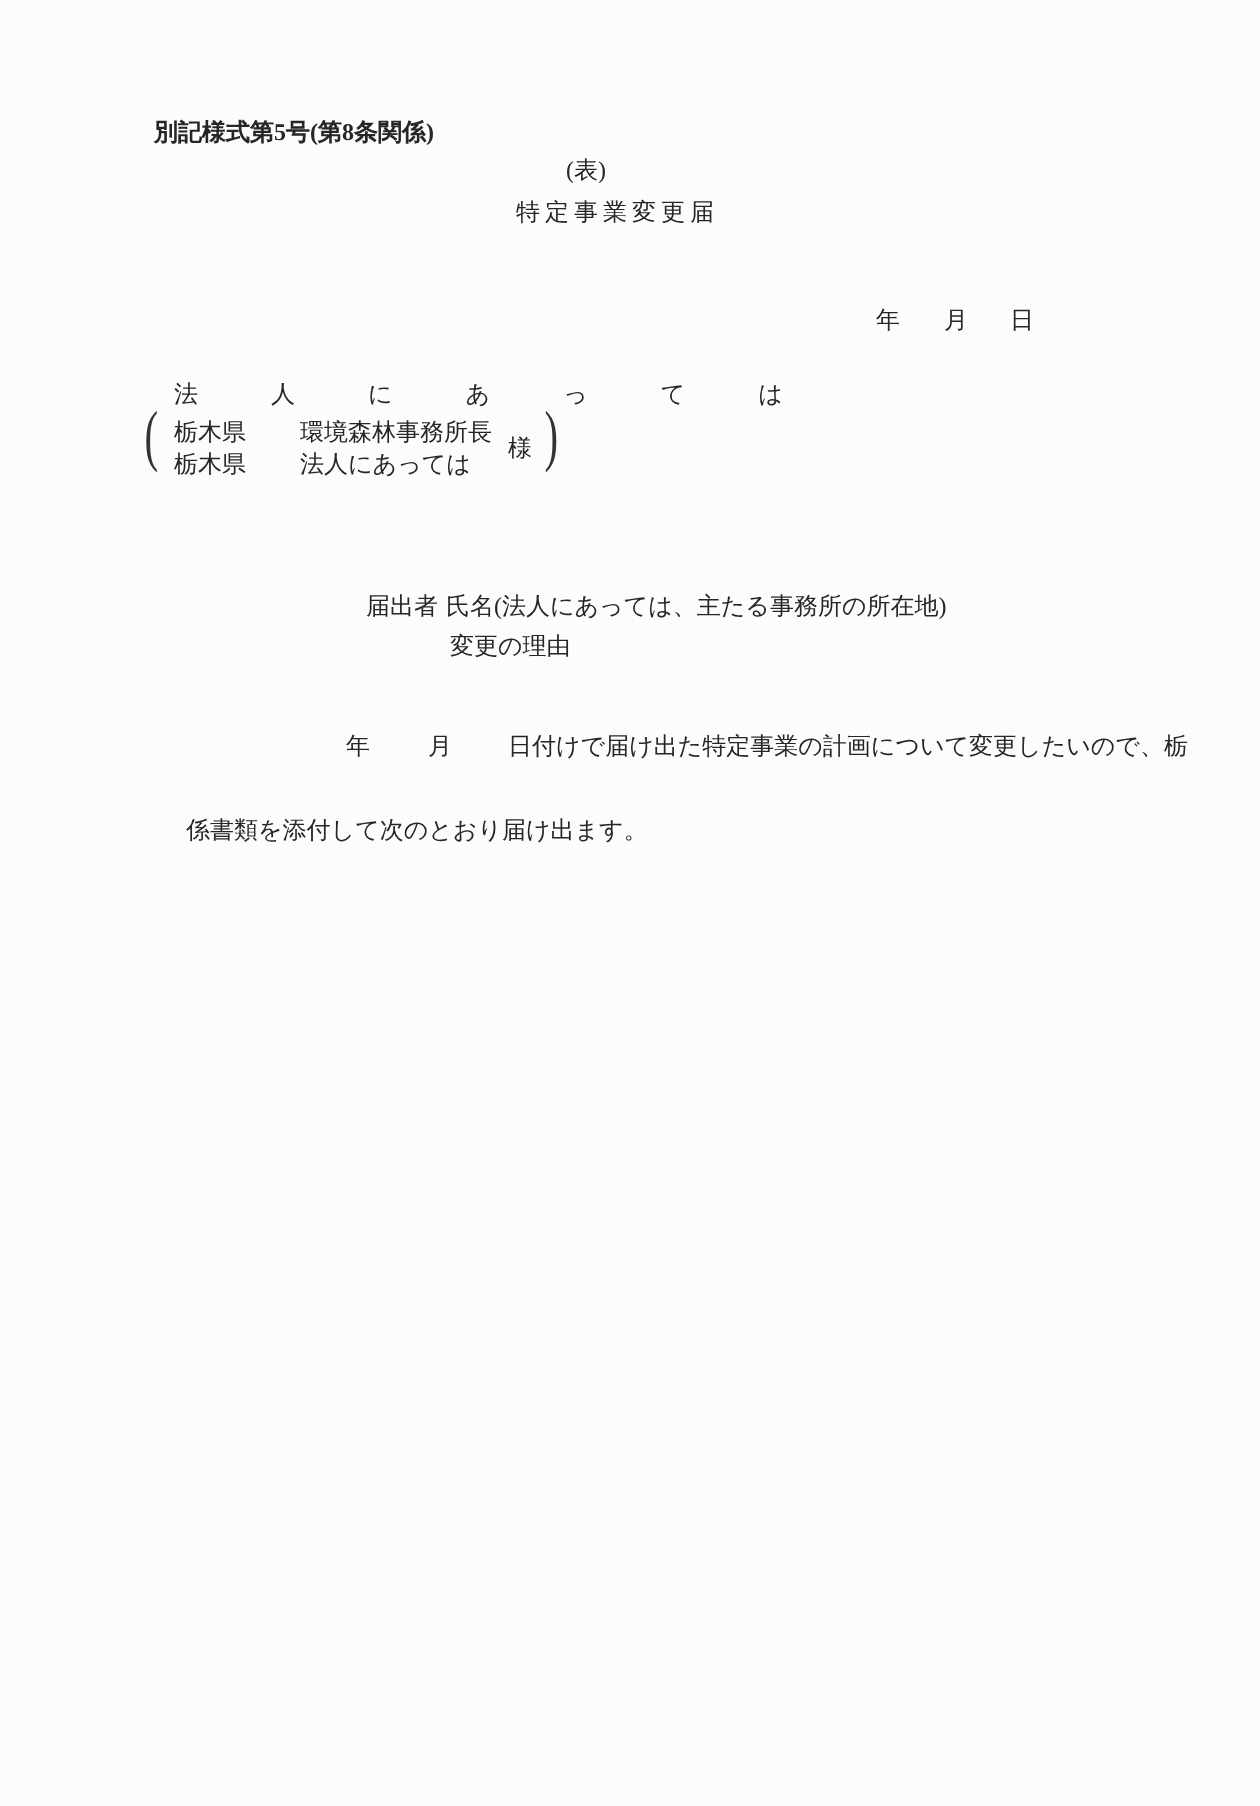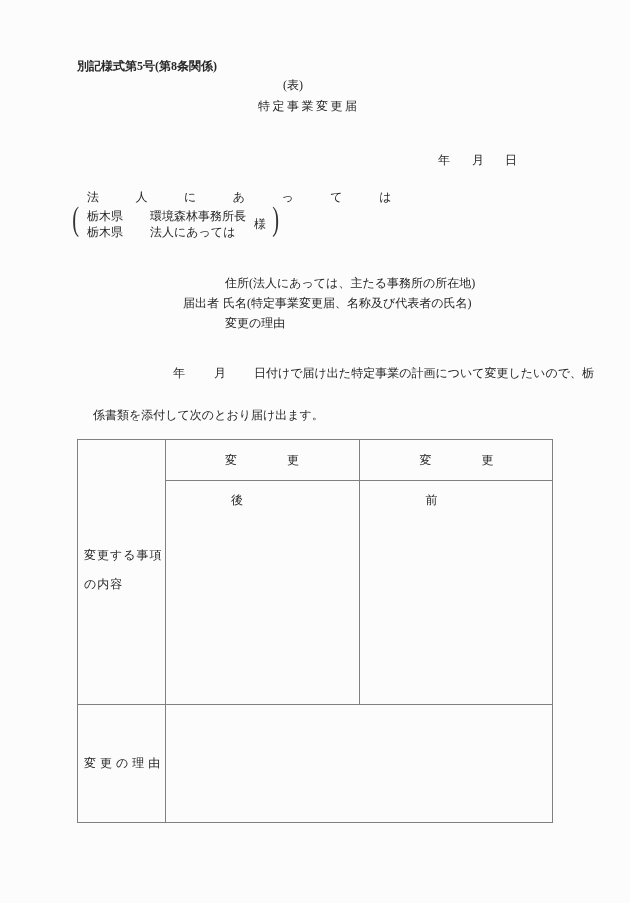--- a/index.html
+++ b/index.html
@@ -77,43 +77,24 @@
   <div class="abs paren paren-open">(</div>
   <div class="abs bracket-l1 bracket-line">
     <span>栃木県</span><span class="office">環境森林事務所長</span>
   </div>
   <div class="abs bracket-l2 bracket-line">
     <span>栃木県</span><span class="office">法人にあっては</span>
   </div>
   <div class="abs bracket-sama">様</div>
   <div class="abs paren paren-close">)</div>
 
-  <div class="abs address-label">住所(法人にあっては、主たる事務所の所在地)</div>
   <div class="abs reporter-line">
-    <span>届出者</span><span class="name">氏名(特定事業変更届、名称及び代表者の氏名)</span>
+    <span>届出者</span><span class="name">氏名(法人にあっては、主たる事務所の所在地)</span>
   </div>
   <div class="abs phone-label">変更の理由</div>
 
   <div class="abs body-l1">
     <span>年</span><span class="m">月</span><span class="rest">日付けで届け出た特定事業の計画について変更したいので、栃</span>
   </div>
   <div class="abs body-l3">係書類を添付して次のとおり届け出ます。</div>
 
-  <div class="form-table">
-    <div class="tline v1"></div>
-    <div class="tline v2"></div>
-    <div class="tline h1"></div>
-    <div class="tline h2"></div>
-
-    <div class="th th-after">変更後</div>
-    <div class="th th-before">変更前</div>
-
-    <div class="abs items-label-1">変更する事項</div>
-    <div class="abs items-label-2">の内容</div>
-
-    <div class="cell-blank" style="left:88px;top:41px;width:193px;height:223px;"></div>
-    <div class="cell-blank" style="left:282px;top:41px;width:193px;height:223px;"></div>
-
-    <div class="abs reason-label">変更の理由</div>
-    <div class="cell-blank" style="left:88px;top:265px;width:387px;height:118px;"></div>
-  </div>
 
 </div>
 
 </body></html>

